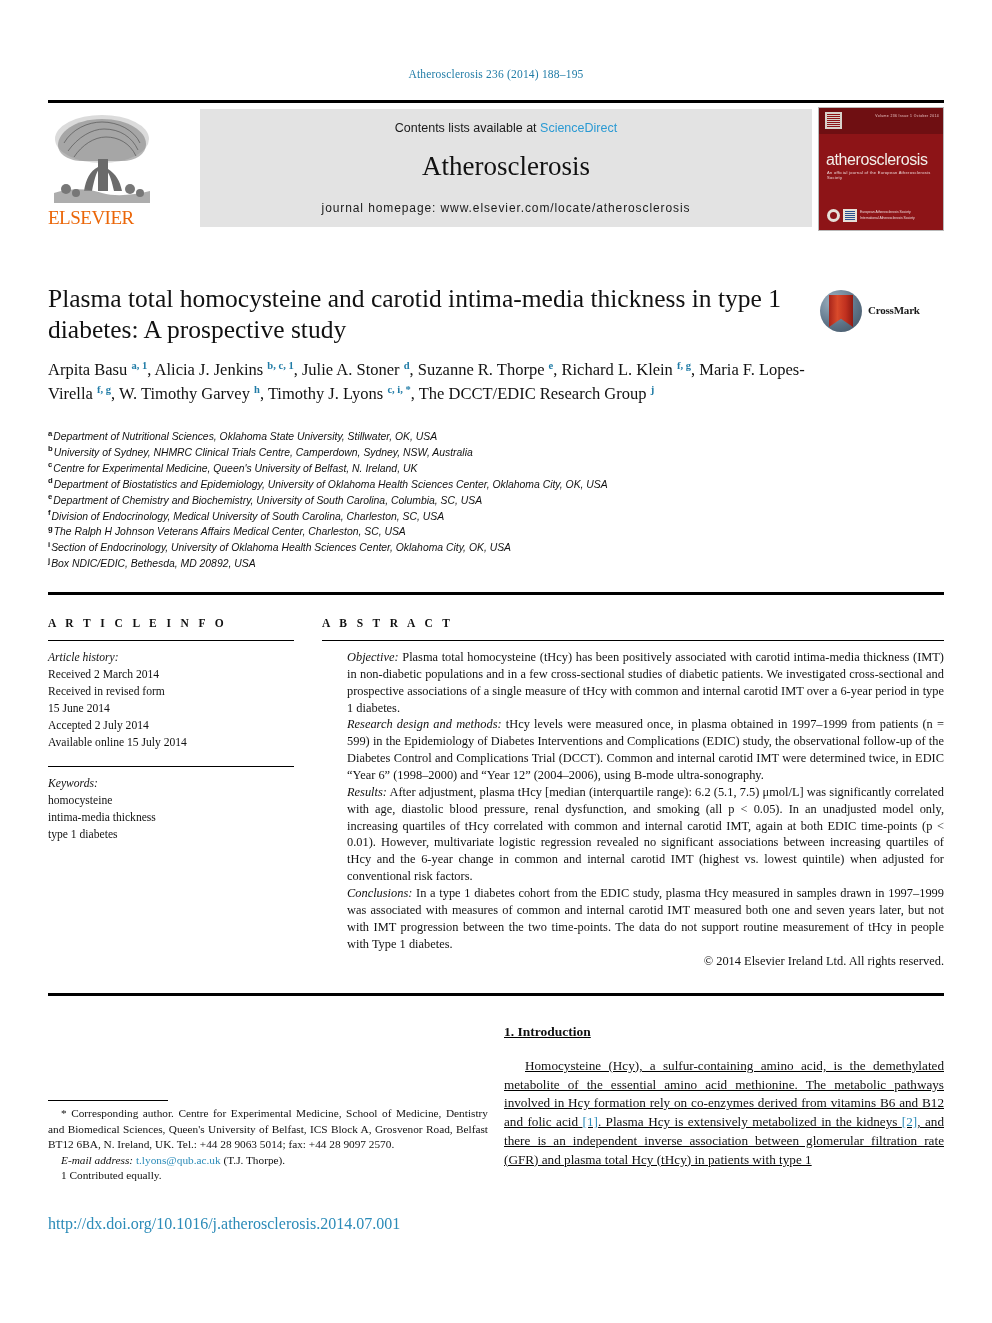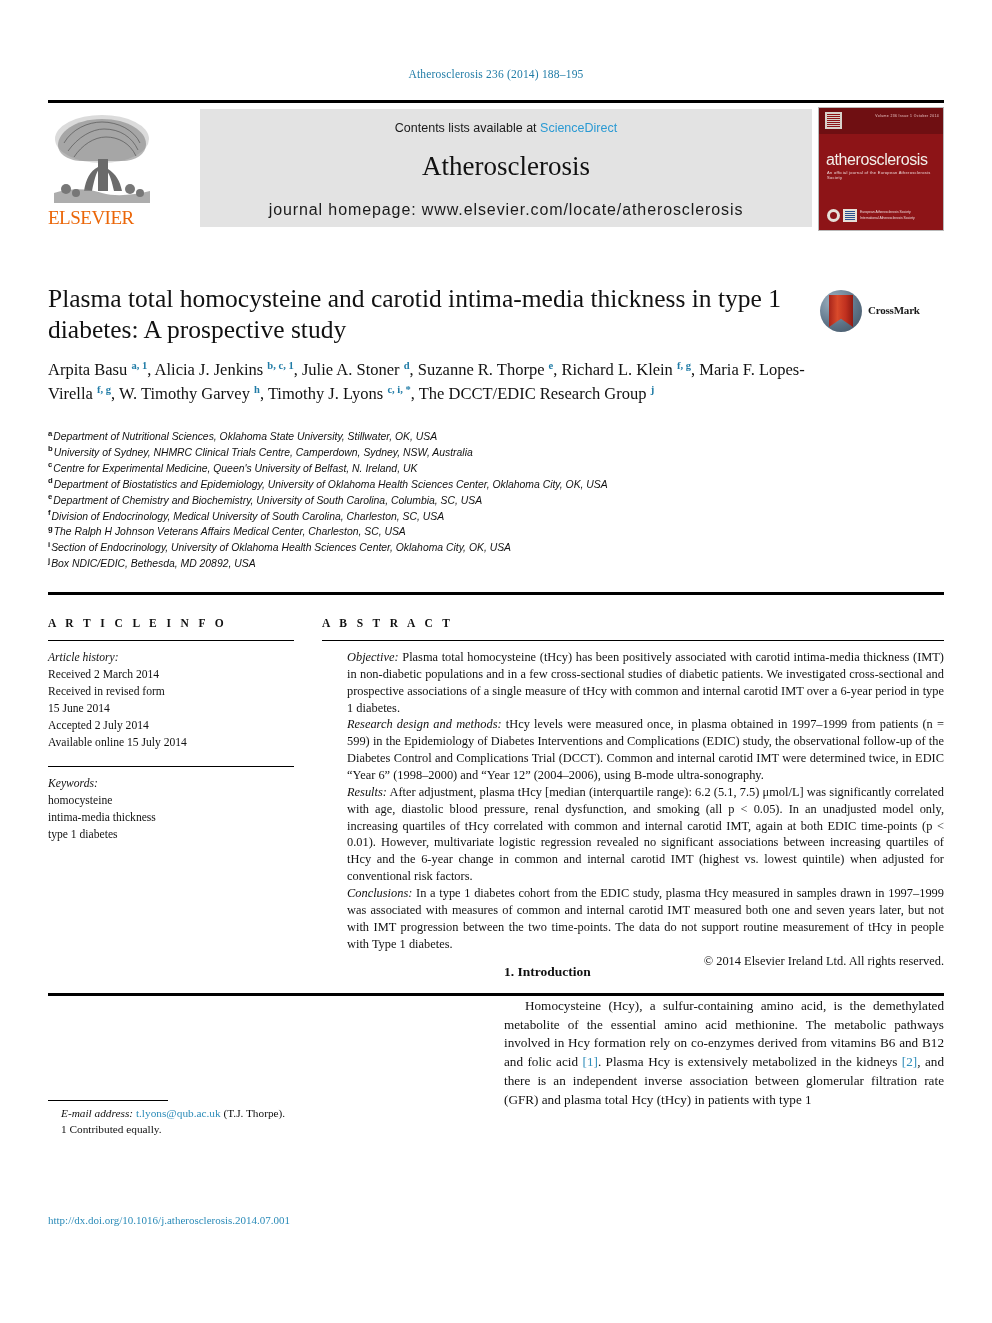--- a/index.html
+++ b/index.html
@@ -104,21 +104,21 @@
     font-family: "Liberation Serif", serif;
     font-size: 27px;
     color: #111;
   }
   .homepage-line {
     position: absolute;
     left: 0; top: 92px;
     width: 612px;
     text-align: center;
     font-family: "Liberation Sans", sans-serif;
-    font-size: 16px;
+    font-size: 12px;
     color: #1a1a1a;
     letter-spacing: 0.9px;
   }
 
   .cover-thumb {
     position: absolute;
     right: 0; top: 0;
     width: 124px;
     height: 122px;
     border: 1px solid #b9b9b9;
@@ -354,22 +354,23 @@
     margin-top: 2px;
     font-family: "Liberation Serif", serif;
     font-size: 12.4px;
     color: #111;
   }
 
   
   .intro-col {
     position: absolute;
     left: 504px;
-    top: 964px;
+    top: 1024px;
     width: 440px;
+    text-decoration: underline;
   }
   .intro-head {
     font-family: "Liberation Serif", serif;
     font-size: 13.5px;
     font-weight: bold;
     color: #111;
     margin: 0 0 17px 0;
   }
   .intro-body {
     font-family: "Liberation Serif", serif;
@@ -407,21 +408,21 @@
   .fn-indent { text-indent: 13px; }
   .fn-italic { font-style: italic; }
   .email-link { color: #2b8bb8; }
 
   .doi-block {
     position: absolute;
     left: 48px;
     top: 1213px;
     width: 440px;
     font-family: "Liberation Serif", serif;
-    font-size: 11px;
+    font-size: 16px;
     line-height: 1.42;
   }
   .doi-link { color: #2b8bb8; }
   .issn-line { color: #111; font-weight: bold; }
 </style>
 </head>
 <body>
 
 <div class="page">
 
@@ -545,20 +546,21 @@
   <div class="intro-col">
     <div class="intro-head">1. Introduction</div>
     <div class="intro-body">
       <span>Homocysteine (Hcy), a sulfur-containing amino acid, is the demethylated metabolite of the essential amino acid methionine. The metabolic pathways involved in Hcy formation rely on co-enzymes derived from vitamins B6 and B12 and folic acid </span><span class="cite">[1]</span><span>. Plasma Hcy is extensively metabolized in the kidneys </span><span class="cite">[2]</span><span>, and there is an independent inverse association between glomerular filtration rate (GFR) and plasma total Hcy (tHcy) in patients with type 1</span>
     </div>
   </div>
 
   <div class="footnotes">
     <div class="fn-rule"></div>
     <div class="fn-body">
+      <p class="fn-indent">* Corresponding author. Centre for Experimental Medicine, School of Medicine, Dentistry and Biomedical Sciences, Queen's University of Belfast, ICS Block A, Grosvenor Road, Belfast BT12 6BA, N. Ireland, UK. Tel.: +44 28 9063 5014; fax: +44 28 9097 2570.</p>
       <p class="fn-indent"><span class="fn-italic">E-mail address:</span> <span class="email-link">t.lyons@qub.ac.uk</span><span> (T.J. Thorpe).</span></p>
       <p class="fn-indent">1 Contributed equally.</p>
     </div>
   </div>
 
   <div class="doi-block">
     <div class="doi-link">http://dx.doi.org/10.1016/j.atherosclerosis.2014.07.001</div>
   </div>
 
 </div>

